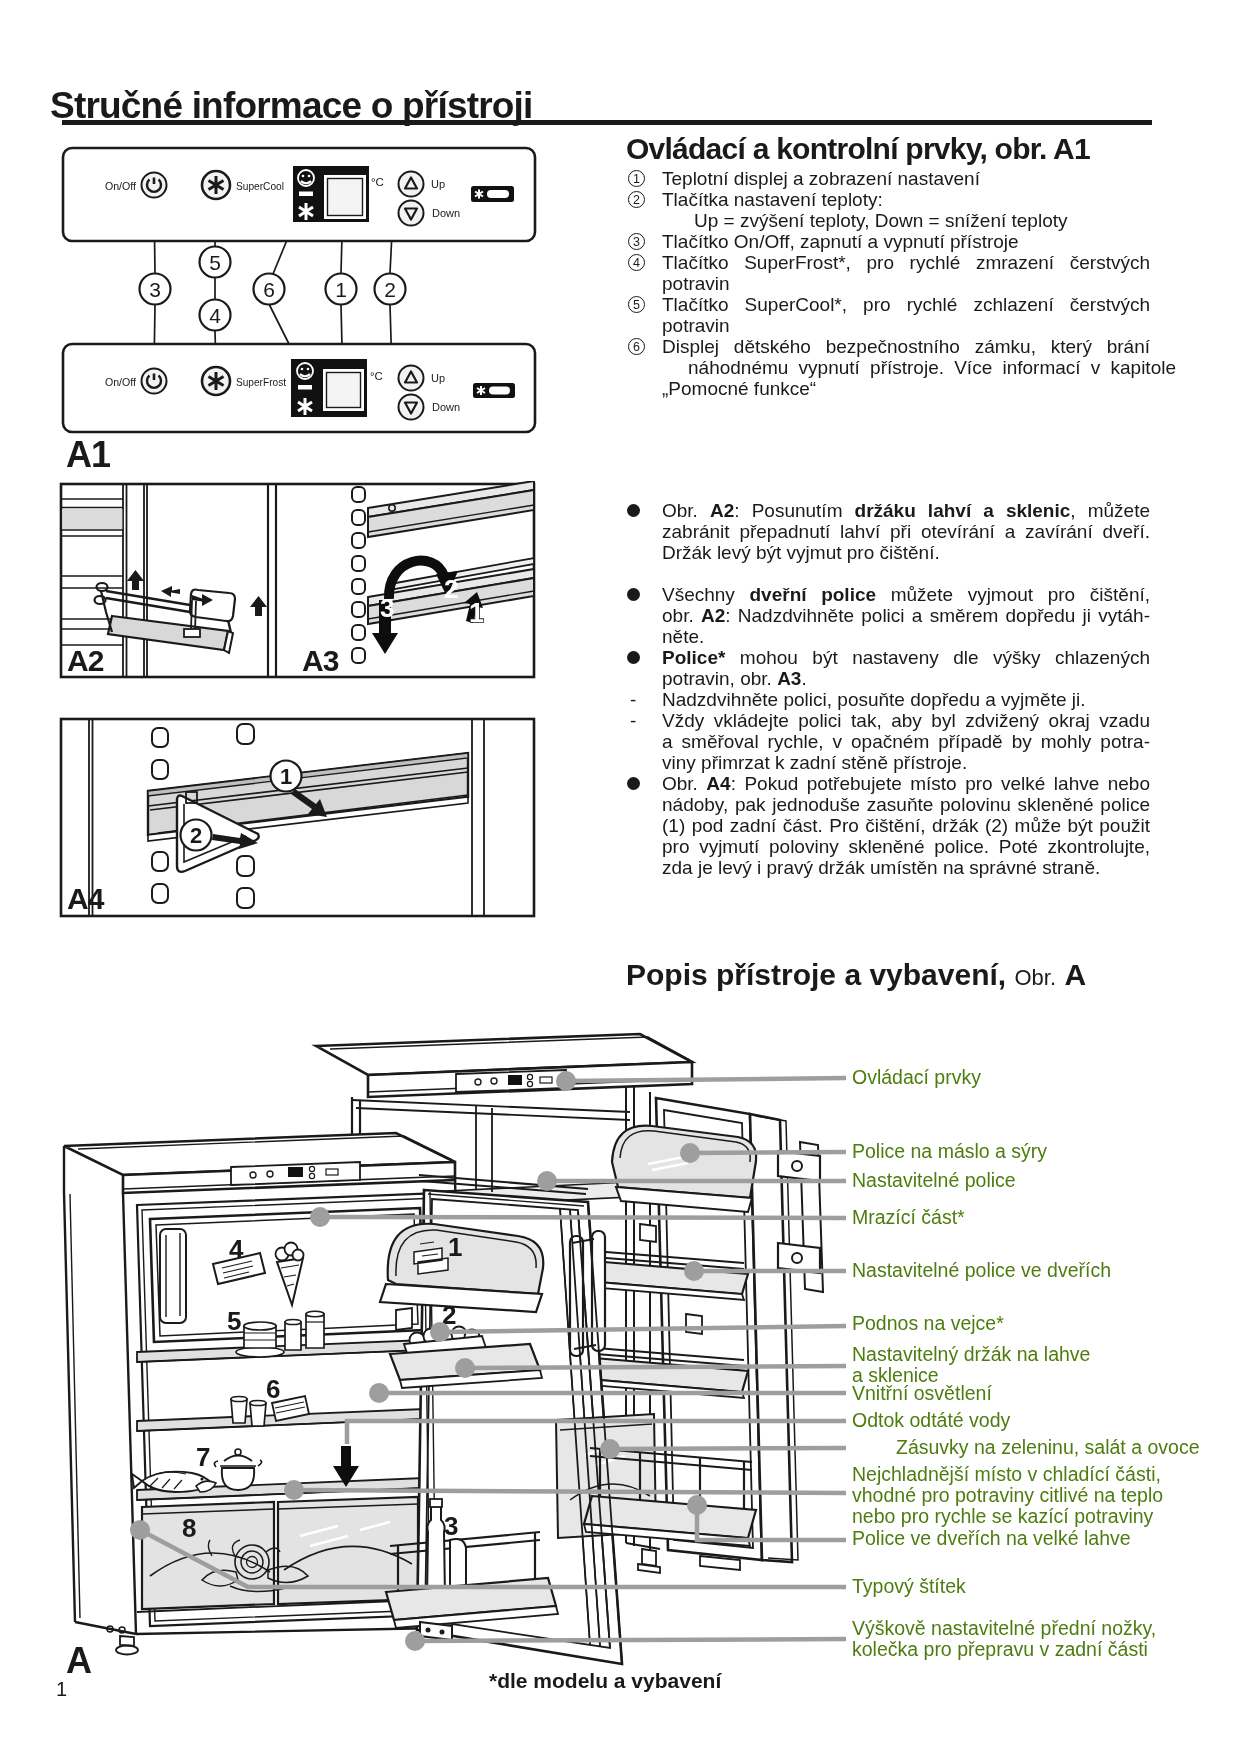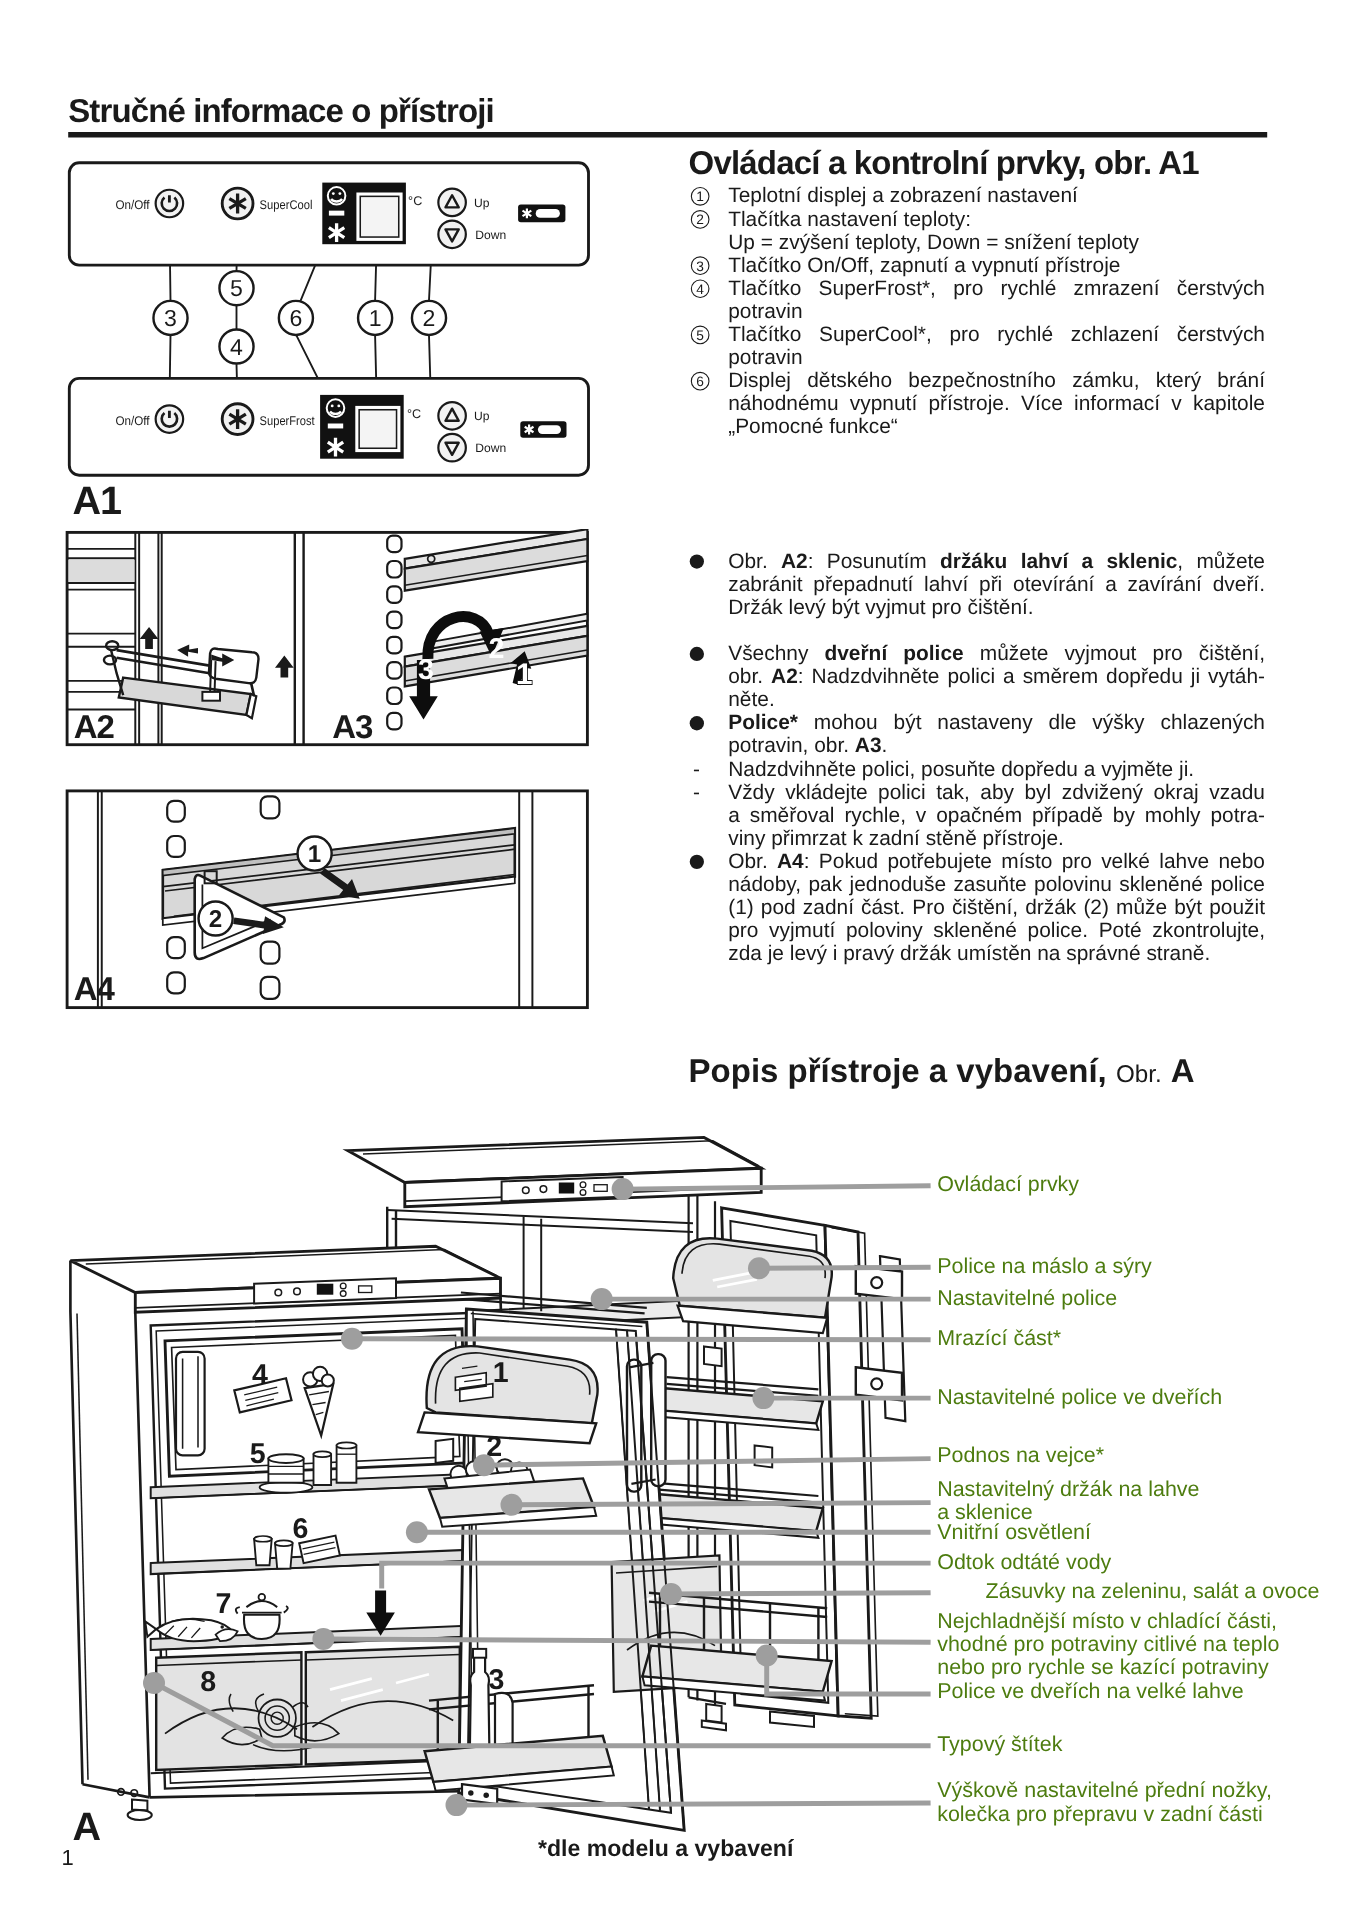--- a/index.html
+++ b/index.html
@@ -10,42 +10,42 @@
   .line{font-size:19px;line-height:21px;white-space:nowrap;}
   .j{width:488px;text-align:justify;text-align-last:justify;white-space:normal;}
   .lbl{font-size:19.5px;line-height:21px;white-space:nowrap;color:#4d7c0f;}
   .num{position:absolute;width:17px;height:17px;border:1.4px solid #1a1a1a;border-radius:50%;
        font-size:12.5px;line-height:17px;text-align:center;box-sizing:border-box;}
   .blt{position:absolute;width:13px;height:13px;background:#1a1a1a;border-radius:50%;}
 </style>
 </head>
 <body>
 
-<div class="abs b" style="left:62px;top:85px;font-size:30px;letter-spacing:-0.8px;">Stručné informace o přístroji</div>
+<div class="abs b" style="left:50px;top:85px;font-size:37px;letter-spacing:-0.8px;">Stručné informace o přístroji</div>
 
 <div class="abs" style="left:62px;top:120px;width:1090px;height:5px;background:#1a1a1a;"></div>
 
 <div class="abs b" style="left:626px;top:132px;font-size:30px;letter-spacing:-0.75px;">Ovládací a kontrolní prvky, obr. A1</div>
 
 <div class="num" style="left:628px;top:170px;">1</div>
 <div class="abs line" style="left:662px;top:168px;">Teplotní displej a zobrazení nastavení</div>
 <div class="num" style="left:628px;top:191px;">2</div>
 <div class="abs line" style="left:662px;top:189px;">Tlačítka nastavení teploty:</div>
-<div class="abs line" style="left:662px;top:210px;">Up = zvýšení teploty, Down = snížení teploty</div>
+<div class="abs line" style="left:694px;top:210px;">Up = zvýšení teploty, Down = snížení teploty</div>
 <div class="num" style="left:628px;top:233px;">3</div>
 <div class="abs line" style="left:662px;top:231px;">Tlačítko On/Off, zapnutí a vypnutí přístroje</div>
 <div class="num" style="left:628px;top:254px;">4</div>
 <div class="abs line j" style="left:662px;top:252px;">Tlačítko SuperFrost*, pro rychlé zmrazení čerstvých</div>
 <div class="abs line" style="left:662px;top:273px;">potravin</div>
 <div class="num" style="left:628px;top:296px;">5</div>
 <div class="abs line j" style="left:662px;top:294px;">Tlačítko SuperCool*, pro rychlé zchlazení čerstvých</div>
 <div class="abs line" style="left:662px;top:315px;">potravin</div>
 <div class="num" style="left:628px;top:338px;">6</div>
 <div class="abs line j" style="left:662px;top:336px;">Displej dětského bezpečnostního zámku, který brání</div>
-<div class="abs line j" style="left:662px;top:357px;">náhodnému vypnutí přístroje. Více informací v kapitole</div>
+<div class="abs line j" style="left:688px;top:357px;">náhodnému vypnutí přístroje. Více informací v kapitole</div>
 <div class="abs line" style="left:662px;top:378px;">„Pomocné funkce“</div>
 
 <div class="blt" style="left:627px;top:504px;"></div>
 <div class="abs line j" style="left:662px;top:500px;">Obr. <b>A2</b>: Posunutím <b>držáku lahví a sklenic</b>, můžete</div>
 <div class="abs line j" style="left:662px;top:521px;">zabránit přepadnutí lahví při otevírání a zavírání dveří.</div>
 <div class="abs line" style="left:662px;top:542px;">Držák levý být vyjmut pro čištění.</div>
 
 <div class="blt" style="left:627px;top:588px;"></div>
 <div class="abs line j" style="left:662px;top:584px;">Všechny <b>dveřní police</b> můžete vyjmout pro čištění,</div>
 <div class="abs line j" style="left:662px;top:605px;">obr. <b>A2</b>: Nadzdvihněte polici a směrem dopředu ji vytáh-</div>

